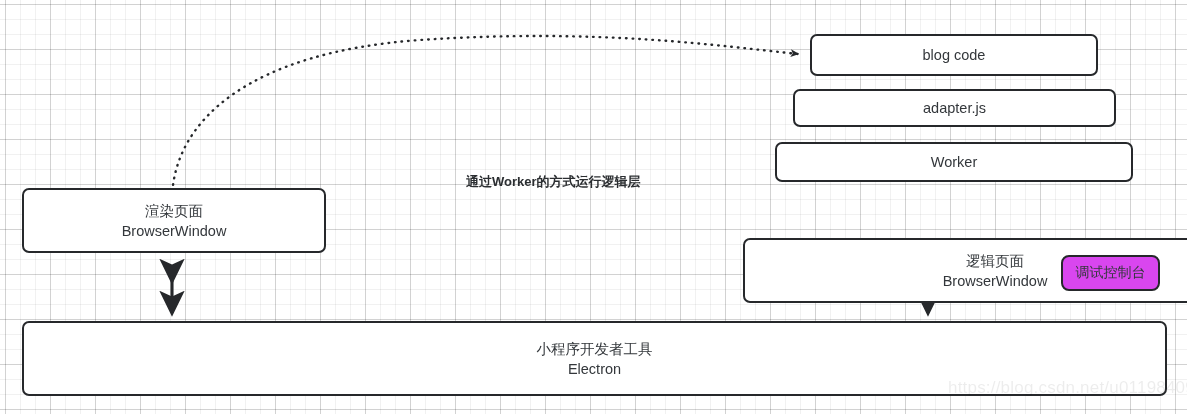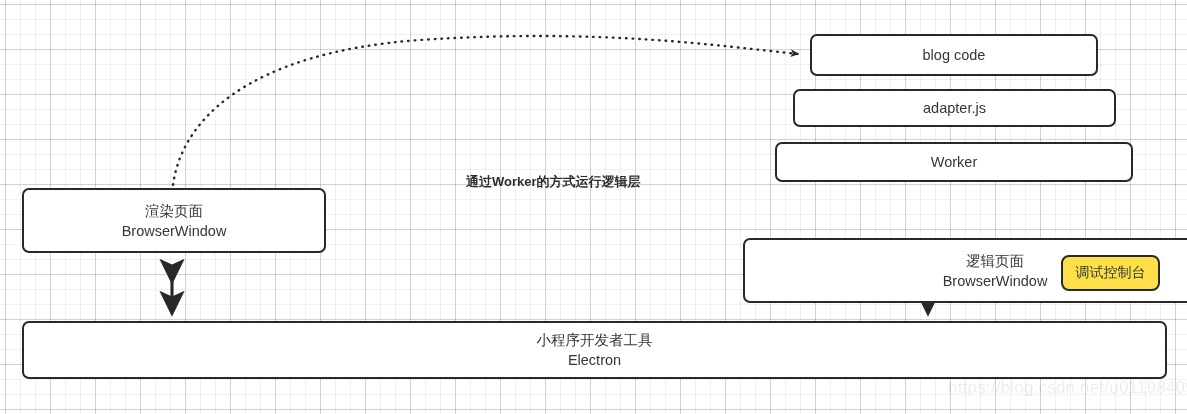--- a/index.html
+++ b/index.html
@@ -39,21 +39,21 @@
     white-space: pre-line;
   }
 
   .node .node-label { pointer-events: none; }
 
   .sub-node {
     position: absolute;
     box-sizing: border-box;
     border: 2.2px solid #26282b;
     border-radius: 8px;
-    background: #fde047;
+    background: #d946ef;
     color: #33373b;
     display: flex;
     align-items: center;
     justify-content: center;
     font-size: 14px;
   }
 
   .caption {
     position: absolute;
     font-size: 13px;
@@ -125,21 +125,21 @@
     <div class="sub-node" style="left:316px; top:15px; width:99px; height:36px;">
       <span class="node-label">调试控制台</span>
     </div>
   </div>
 
   <div class="node" style="left:22px; top:188px; width:304px; height:65px;">
     <span class="node-label">渲染页面
 BrowserWindow</span>
   </div>
 
-  <div class="node" style="left:22px; top:321px; width:1145px; height:58px;">
+  <div class="node" style="left:22px; top:321px; width:1145px; height:75px;">
     <span class="node-label">小程序开发者工具
 Electron</span>
   </div>
 
   <div class="caption" style="left:466px; top:173px;">通过Worker的方式运行逻辑层</div>
 
   <div class="watermark">https://blog.csdn.net/u011984099</div>
 
 </div>
 

